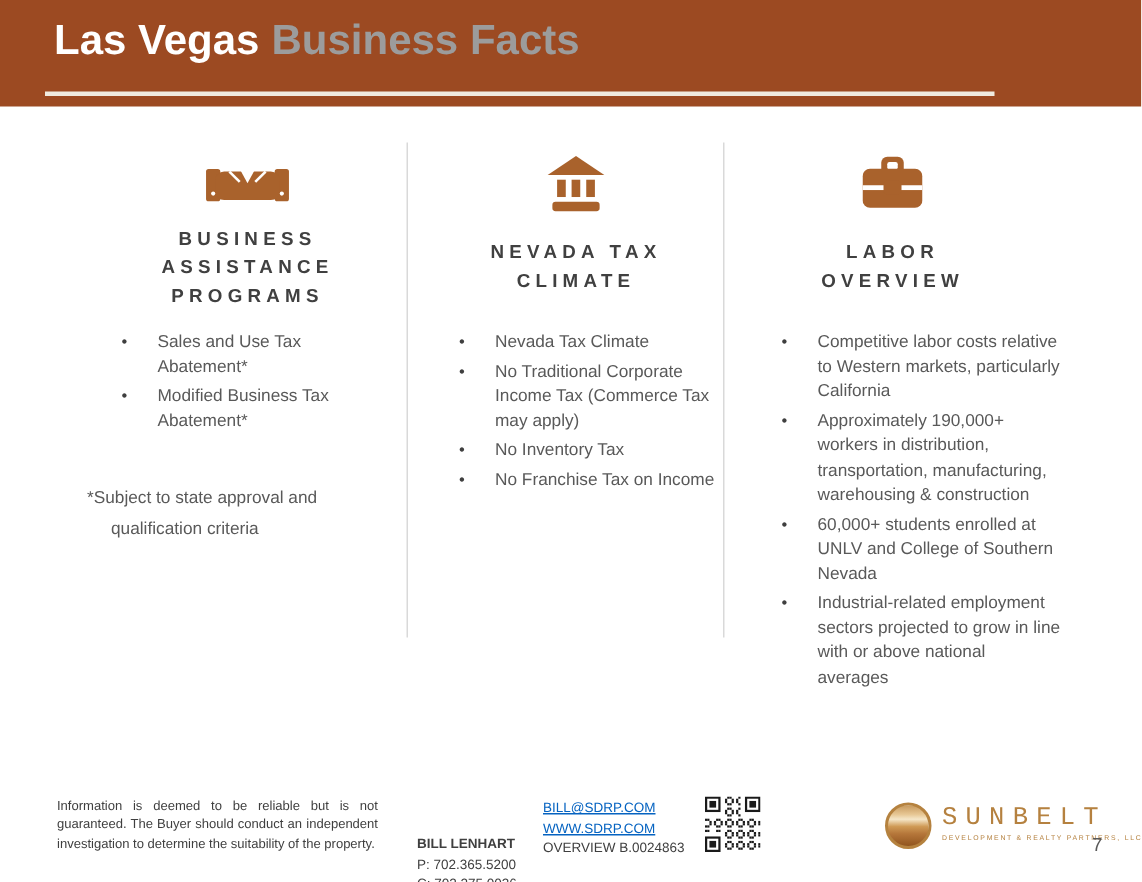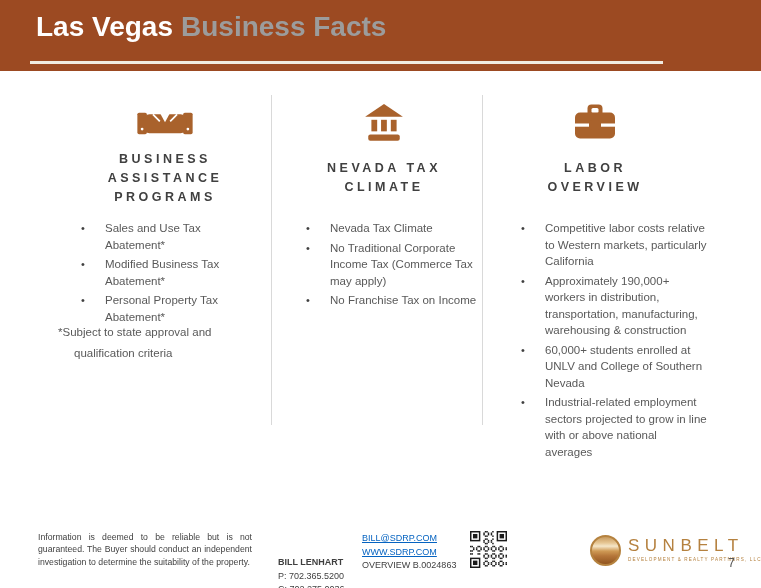--- a/index.html
+++ b/index.html
@@ -41,21 +41,21 @@
   .contact{position:absolute;left:278px;top:556px;font-size:9px;line-height:13.5px;color:#3F3F3F;}
   .contact .name{font-weight:bold;}
   .links{position:absolute;left:362px;top:532px;font-size:9px;line-height:13.5px;color:#3F3F3F;}
   .links a{color:#0563C1;display:block;}
   .qr{position:absolute;left:470px;top:531px;width:37px;height:37px;}
   .logo{position:absolute;left:590px;top:534px;height:34px;}
   .logo-globe{position:absolute;left:0;top:1px;width:27px;height:27px;border-radius:50%;
               border:2px solid #B5823F;
               background:linear-gradient(180deg,#c89a5e 0%,#e7c794 22%,#f5e6c8 34%,#cf9a55 52%,#b5763a 70%,#91551f 100%);}
   .logo-text{position:absolute;left:38px;top:2px;}
-  .logo-name{font-family:Liberation Sans, sans-serif;font-size:17px;letter-spacing:5.5px;color:#B5813F;white-space:nowrap;}
+  .logo-name{font-family:Liberation Mono, monospace;font-size:17px;letter-spacing:5.5px;color:#B5813F;white-space:nowrap;}
   .logo-tagline{font-size:4.6px;letter-spacing:1.15px;color:#B5813F;margin-top:1px;white-space:nowrap;}
   .page-number{position:absolute;left:728px;top:556px;font-size:12.5px;color:#595959;}
 </style>
 </head>
 <body>
 
 <div class="slide">
 
   <div class="header"></div>
   <div class="title">
@@ -80,21 +80,20 @@
         <circle cx="5.5" cy="29" r="1.6" fill="#ffffff"></circle>
         <circle cx="58.5" cy="29" r="1.6" fill="#ffffff"></circle>
       </svg>
     </div>
     <div class="col-title">BUSINESS
 ASSISTANCE
 PROGRAMS</div>
     <ul class="bullets">
       <li>Sales and Use Tax Abatement*</li>
       <li>Modified Business Tax Abatement*</li>
-      <li>Personal Property Tax Abatement*</li>
     </ul>
     <div class="footnote">
       <div>*Subject to state approval and</div>
       <div class="fn2">qualification criteria</div>
     </div>
   </div>
 
   <div class="col col-2">
     <div class="icon-wrap">
       <svg width="42" height="40" viewBox="0 0 40 38" aria-hidden="true">
@@ -105,20 +104,21 @@
           <rect x="26.5" y="15" width="5.5" height="11"></rect>
           <rect x="5" y="29" width="30" height="6" rx="2"></rect>
         </g>
       </svg>
     </div>
     <div class="col-title">NEVADA TAX
 CLIMATE</div>
     <ul class="bullets">
       <li>Nevada Tax Climate</li>
       <li>No Traditional Corporate Income Tax (Commerce Tax may apply)</li>
+      <li>No Inventory Tax</li>
       <li>No Franchise Tax on Income</li>
     </ul>
   </div>
 
   <div class="col col-3">
     <div class="icon-wrap">
       <svg width="40" height="37" viewBox="0 0 40 36" aria-hidden="true">
         <g fill="#A9622C">
           <path d="M16.5 0 h7 a4 4 0 0 1 4 4 v8 h-15 v-8 a4 4 0 0 1 4 -4 z"></path>
         </g>

